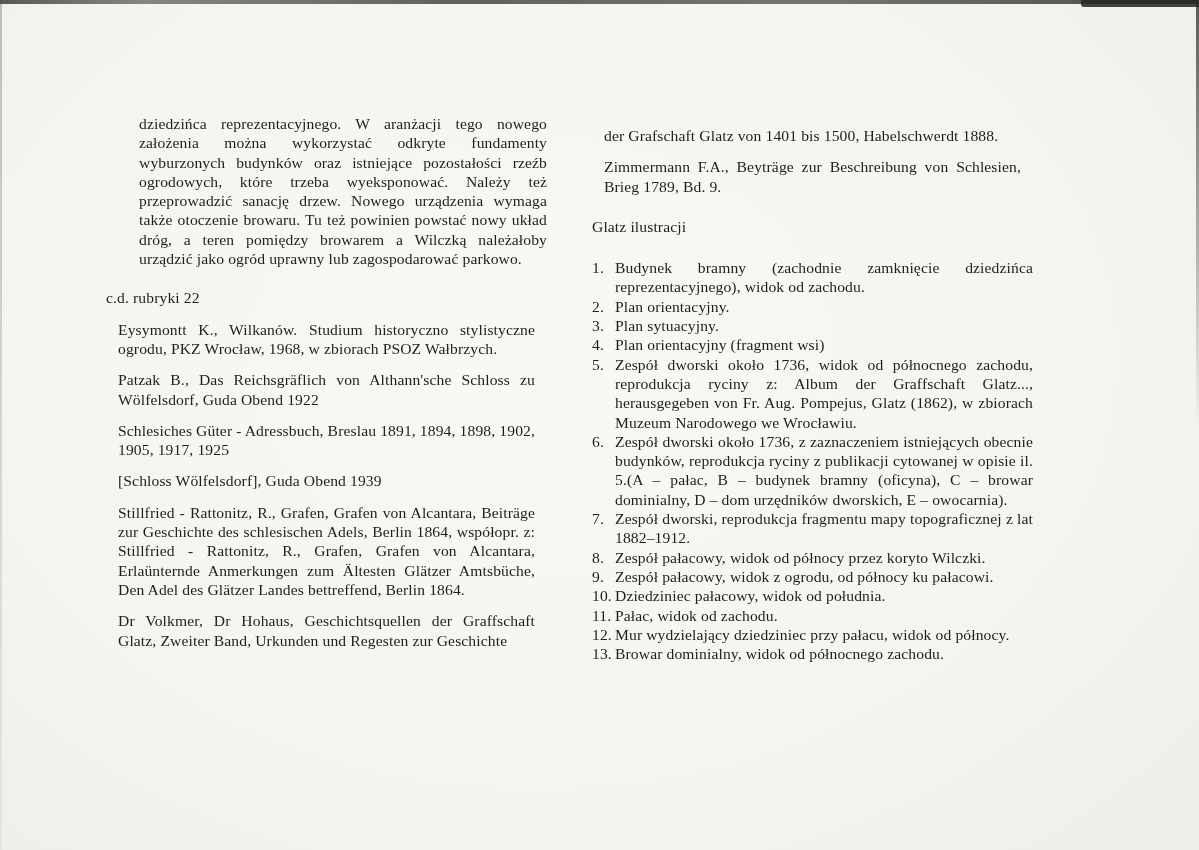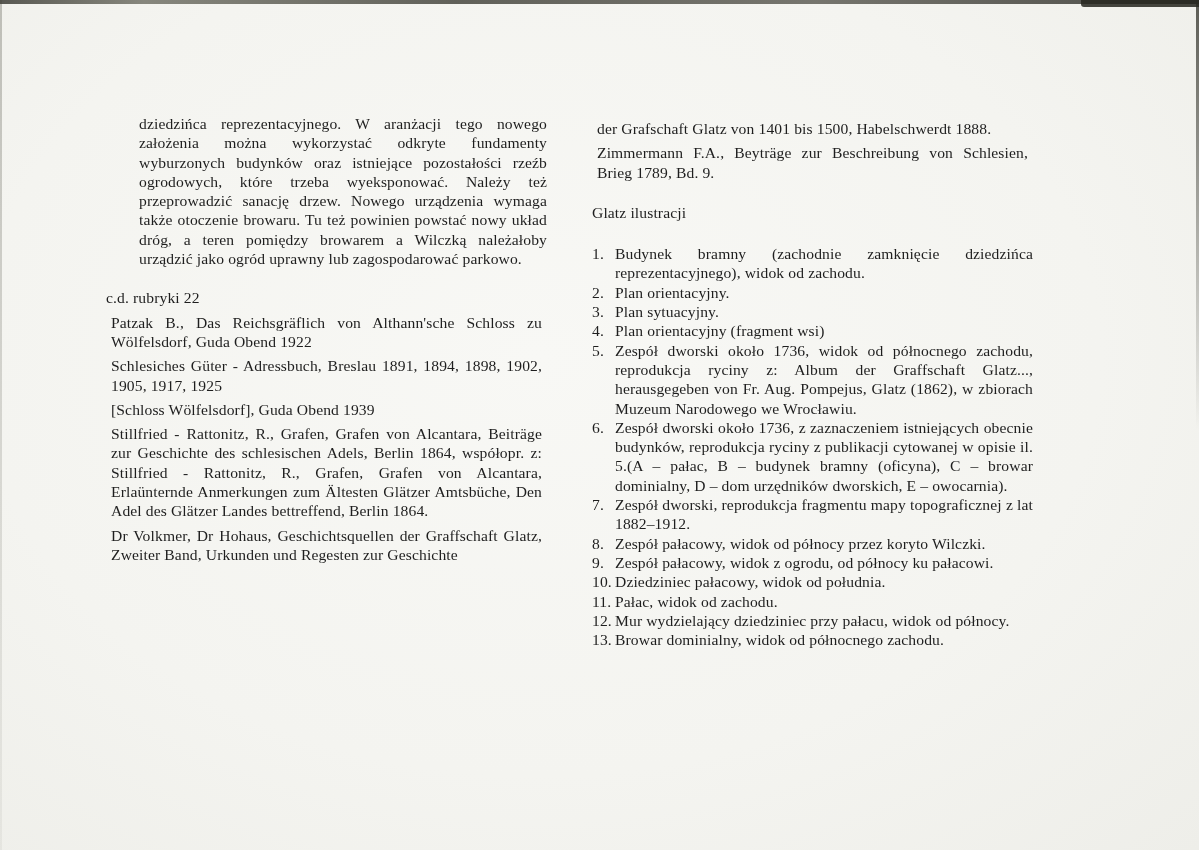--- a/index.html
+++ b/index.html
@@ -37,21 +37,21 @@
     width: 441px;
     font-size: 15.6px; line-height: 19.3px;
     letter-spacing: .12px;
     text-align: justify;
   }
   .col-left  { left: 106px; }
   .col-right { left: 592px; }
   p { margin: 0; }
   .para  { margin-bottom: 20px; margin-left: 33px; }
   .note  { margin-bottom: 3px; text-align: left; }
-  .bib   { margin: 5px; }
+  .bib   { margin: 12px; }
   .heading { margin: 21px 0 22px 0; text-align: left; }
   ol.illus { list-style: none; margin: 0; padding: 0; }
   ol.illus li { display: flex; }
   ol.illus .num { flex: 0 0 23px; text-align: left; }
   ol.illus .txt { flex: 1 1 auto; text-align: justify; }
 </style>
 </head>
 <body>
 
 <div class="scan">
@@ -59,20 +59,21 @@
   <div class="edge-top-right"></div>
   <div class="edge-right"></div>
   <div class="edge-left"></div>
 
   <div class="col col-left">
     <p class="para">dziedzińca reprezentacyjnego. W aranżacji tego nowego założenia można wykorzystać odkryte fundamenty wyburzonych budynków oraz istniejące pozostałości rzeźb ogrodowych, które trzeba wyeksponować. Należy też przeprowadzić sanację drzew. Nowego urządzenia wymaga także otoczenie browaru. Tu też powinien powstać nowy układ dróg, a teren pomiędzy browarem a Wilczką należałoby urządzić jako ogród uprawny lub zagospodarować parkowo.</p>
 
     <p class="note">c.d. rubryki 22</p>
 
     <div>
+      <p class="bib">Eysymontt K., Wilkanów. Studium historyczno stylistyczne ogrodu, PKZ Wrocław, 1968, w zbiorach PSOZ Wałbrzych.</p>
       <p class="bib">Patzak B., Das Reichsgräflich von Althann'sche Schloss zu Wölfelsdorf, Guda Obend 1922</p>
       <p class="bib">Schlesiches Güter - Adressbuch, Breslau 1891, 1894, 1898, 1902, 1905, 1917, 1925</p>
       <p class="bib">[Schloss Wölfelsdorf], Guda Obend 1939</p>
       <p class="bib">Stillfried - Rattonitz, R., Grafen, Grafen von Alcantara, Beiträge zur Geschichte des schlesischen Adels, Berlin 1864, współopr. z: Stillfried - Rattonitz, R., Grafen, Grafen von Alcantara, Erlaünternde Anmerkungen zum Ältesten Glätzer Amtsbüche, Den Adel des Glätzer Landes bettreffend, Berlin 1864.</p>
       <p class="bib">Dr Volkmer, Dr Hohaus, Geschichtsquellen der Graffschaft Glatz, Zweiter Band, Urkunden und Regesten zur Geschichte</p>
     </div>
   </div>
 
   <div class="col col-right">
     <div>

